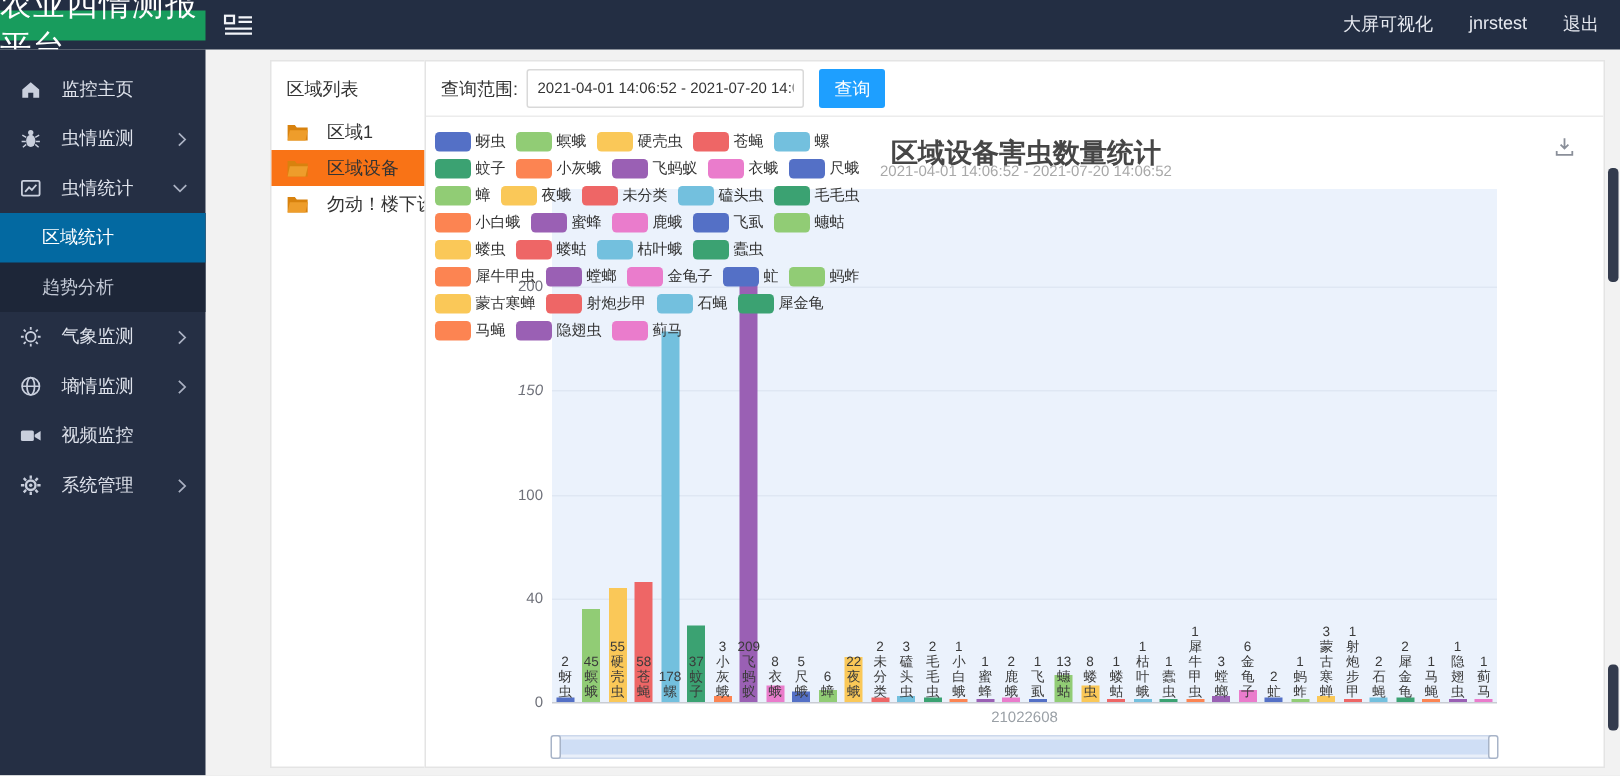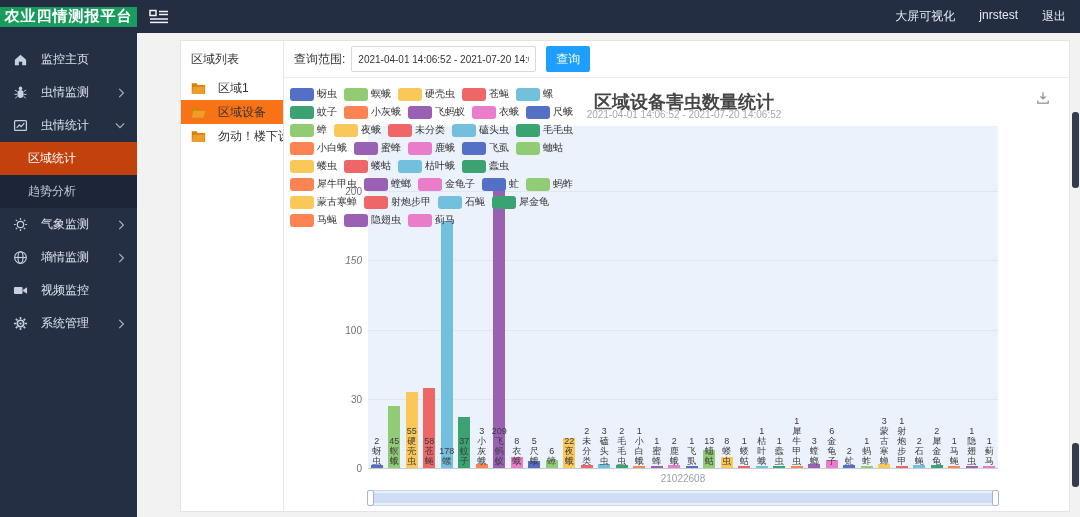--- a/index.html
+++ b/index.html
@@ -2,35 +2,35 @@
 <html><head>
 <meta charset="utf-8">
 <style>
   * { margin:0; padding:0; box-sizing:border-box; }
   html,body { background:#e8e8e8; }
   body { font-family:"Liberation Sans","DejaVu Sans",sans-serif; }
   #page { position:relative; width:1080px; height:517px; background:#f2f2f2; overflow:hidden; }
 
   
   .header { position:absolute; top:0; left:0; width:1080px; height:33px; background:#232e43; display:flex; align-items:center; }
-  .logo { width:137px; height:20px; background:#189c5d; color:#fff; font-size:15px; font-weight:bold; display:flex; align-items:center; justify-content:center; letter-spacing:1px; flex-shrink:0; }
+  .logo { width:137px; height:20px; background:#189c5d; color:#fff; font-size:21px; font-weight:normal; display:flex; align-items:center; justify-content:center; letter-spacing:1px; flex-shrink:0; }
   .collapse-btn { width:20px; height:15px; margin-left:12px; cursor:pointer; }
   .header-right { margin-left:auto; margin-right:14px; display:flex; gap:24px; }
   .header-link { color:#e7eaf1; font-size:12px; cursor:pointer; }
 
   
   .sidebar { position:absolute; top:33px; left:0; width:137px; height:484px; background:#252f44; }
   .menu { padding-top:10px; }
   .menu-item { position:relative; height:33px; display:flex; align-items:center; color:#dfe3ec; font-size:12px; cursor:pointer; }
   .menu-item .mi-icon { width:15px; height:15px; margin-left:13px; color:#c9cfdd; flex-shrink:0; }
   .menu-item .mi-label { margin-left:13px; }
   .menu-item .mi-chev { position:absolute; right:12px; width:8px; height:10px; color:#aab1c2; }
   .submenu { background:#1d2638; }
   .submenu-item { height:33px; line-height:33px; padding-left:28px; font-size:12px; color:#c3c9d6; cursor:pointer; }
-  .submenu-item.active { background:#c2410c; color:#ffffff; }
+  .submenu-item.active { background:#0369a1; color:#ffffff; }
 
   
   .panel { position:absolute; background:#fff; border:1px solid #e4e4e4; }
   .region-panel { left:140px; top:40px; width:139px; height:472px;margin-left:40px; }
   .region-title { font-size:12px; color:#333; padding:10px 0 8px 10px; }
   .tree-item { height:24px; display:flex; align-items:center; font-size:12px; color:#333; cursor:pointer; padding-left:10px; }
   .tree-item.selected { background:#f97316; }
   .tree-item .folder { width:15px; height:13px; flex-shrink:0; }
   .tree-item .tree-label { margin-left:12px; white-space:nowrap; }
 
@@ -242,21 +242,21 @@
         <svg viewBox="0 0 16 16" width="16" height="16" fill="none" stroke="#8a8f99" stroke-width="1.2">
           <path d="M8 2.2v6.6M5.4 6.4 8 9l2.6-2.6"></path>
             <path d="M2.8 10.6v2.6h10.4v-2.6"></path>
         </svg>
       </div>
 
       <div class="plot-bg"></div>
       <div id="yaxis">
           <div class="ytick" style="top: 377px;">0</div>
           <div class="gridline" style="top: 312.75px;"></div>
-          <div class="ytick" style="top: 307.75px;">30</div>
+          <div class="ytick" style="top: 307.75px;">40</div>
           <div class="gridline" style="top: 243.5px;"></div>
           <div class="ytick" style="top: 238.5px;">100</div>
           <div class="gridline" style="top: 174.25px;"></div>
           <div class="ytick" style="top: 169.25px; font-style: italic;">150</div>
           <div class="gridline" style="top: 105px;"></div>
           <div class="ytick" style="top: 100px;">200</div>
         </div>
       <div id="bars">
           <div class="bar-slot" style="left: 84px; width: 17.5px;">
             <div class="bar" style="height: 3px; background: rgb(84, 112, 198);"></div>

